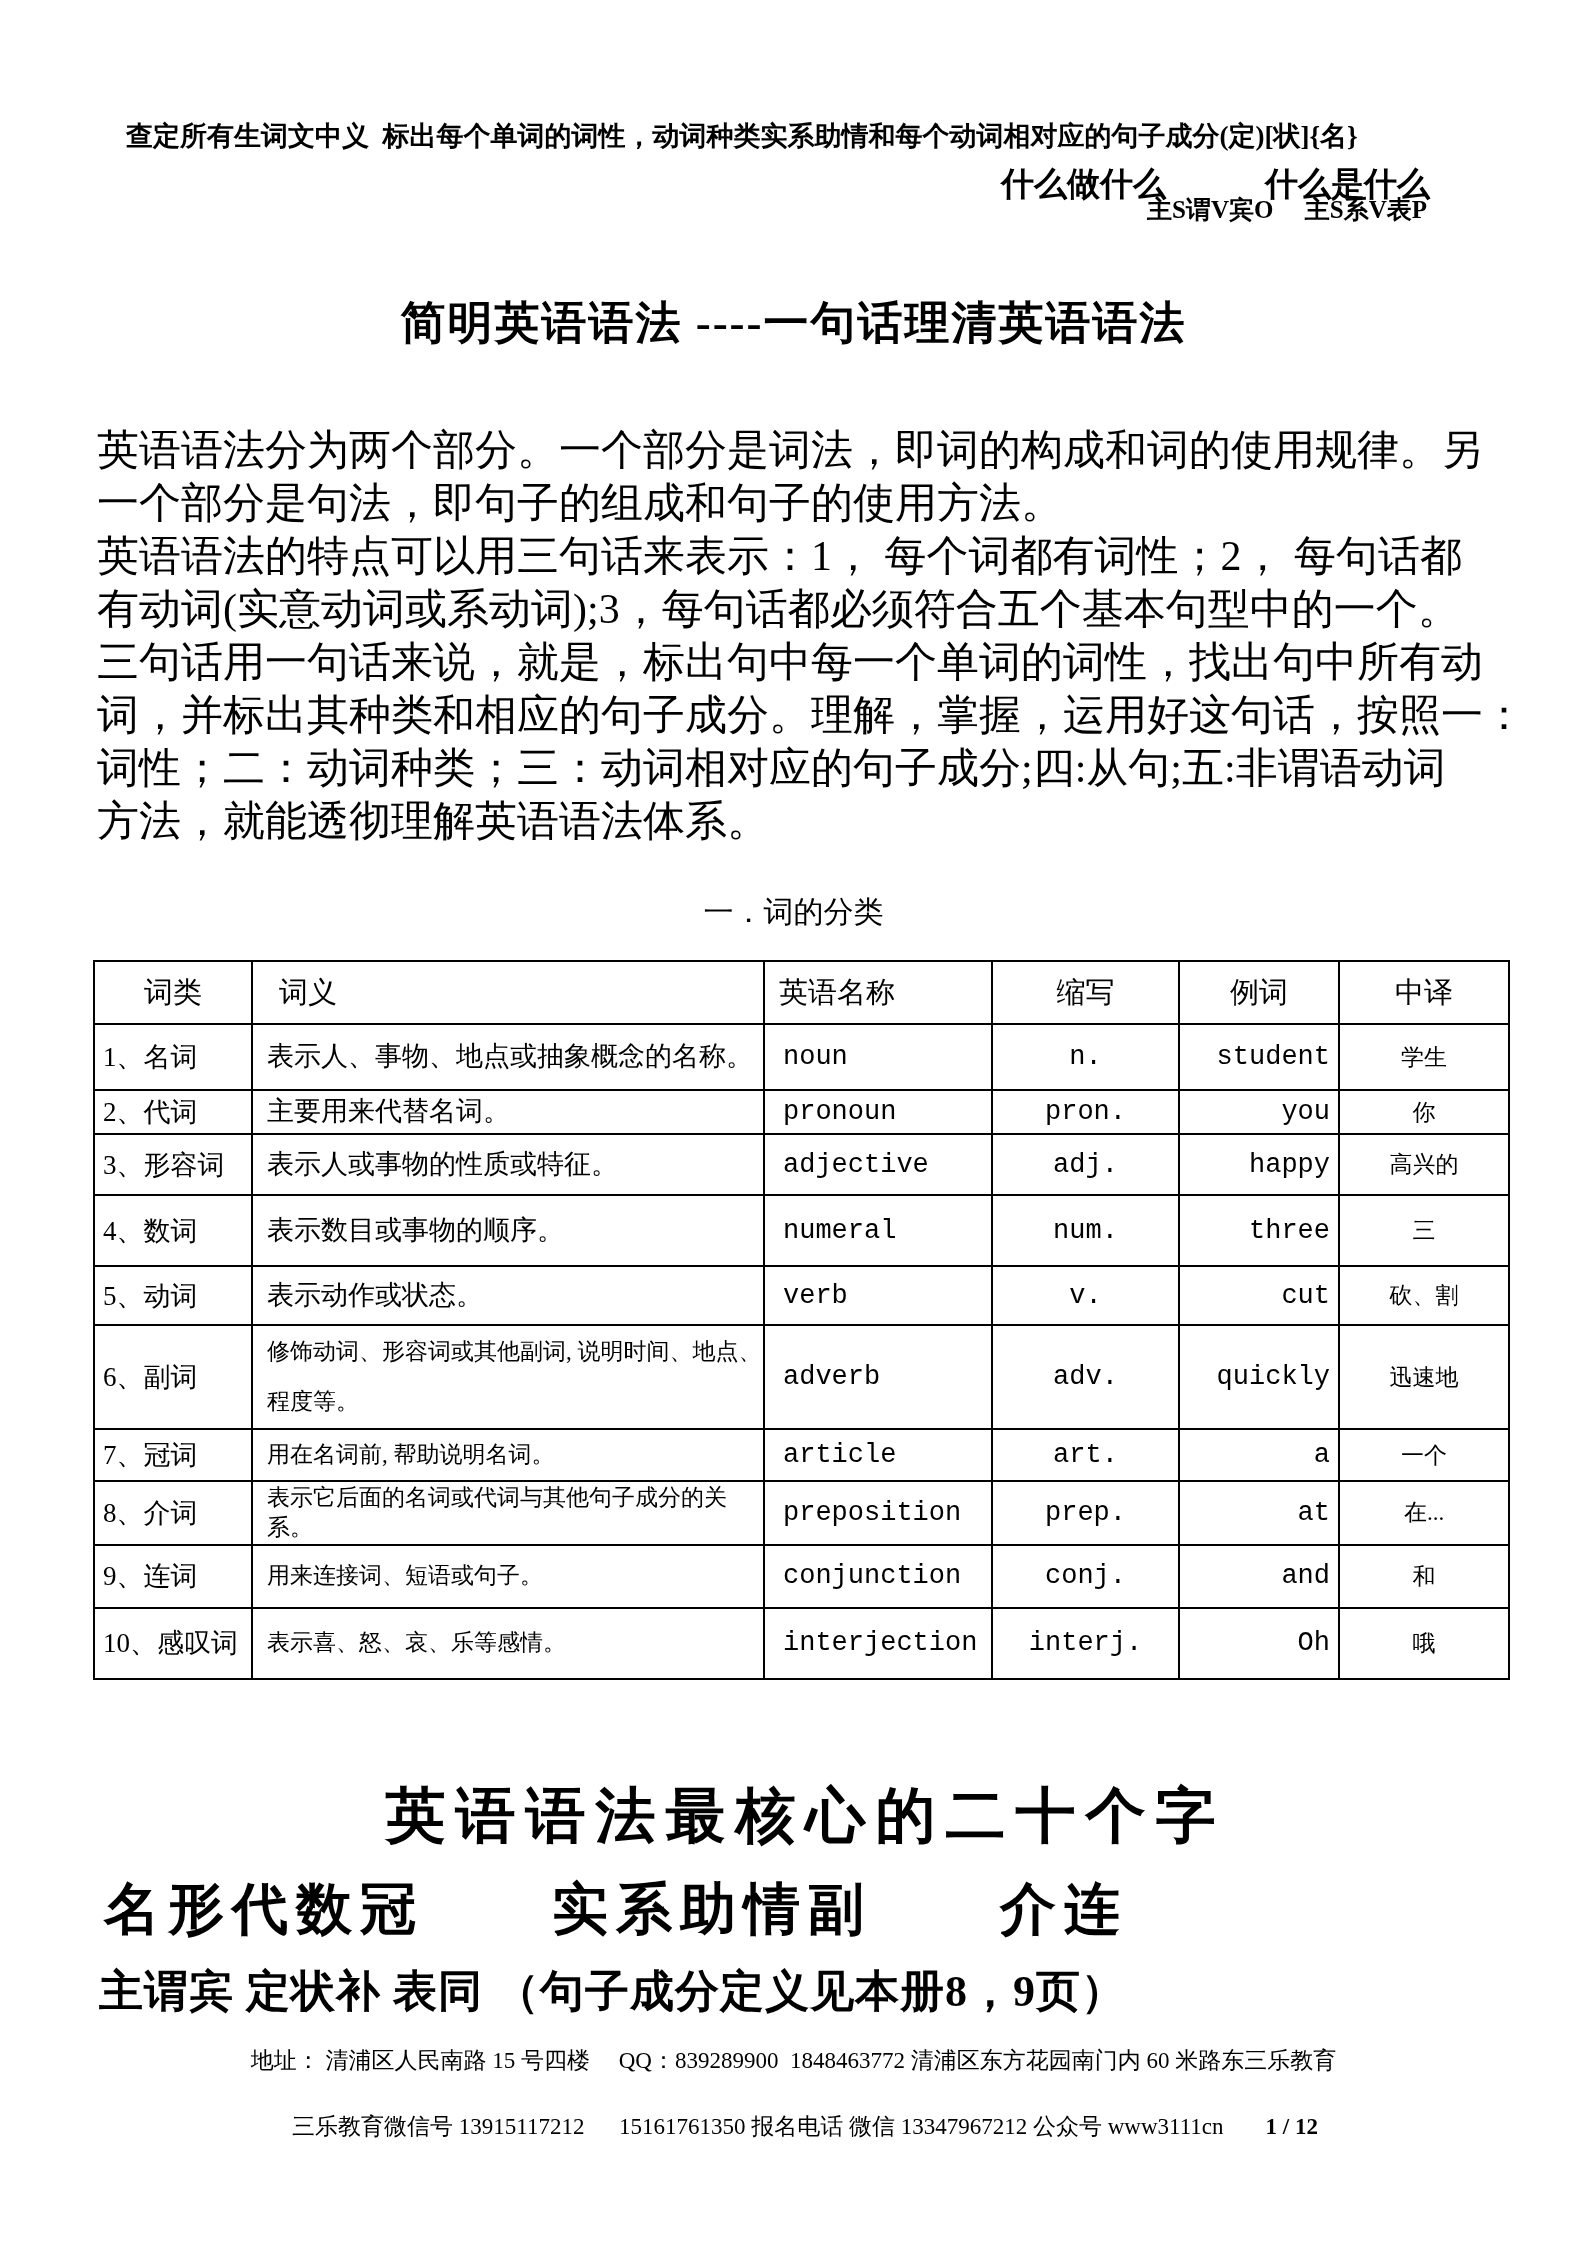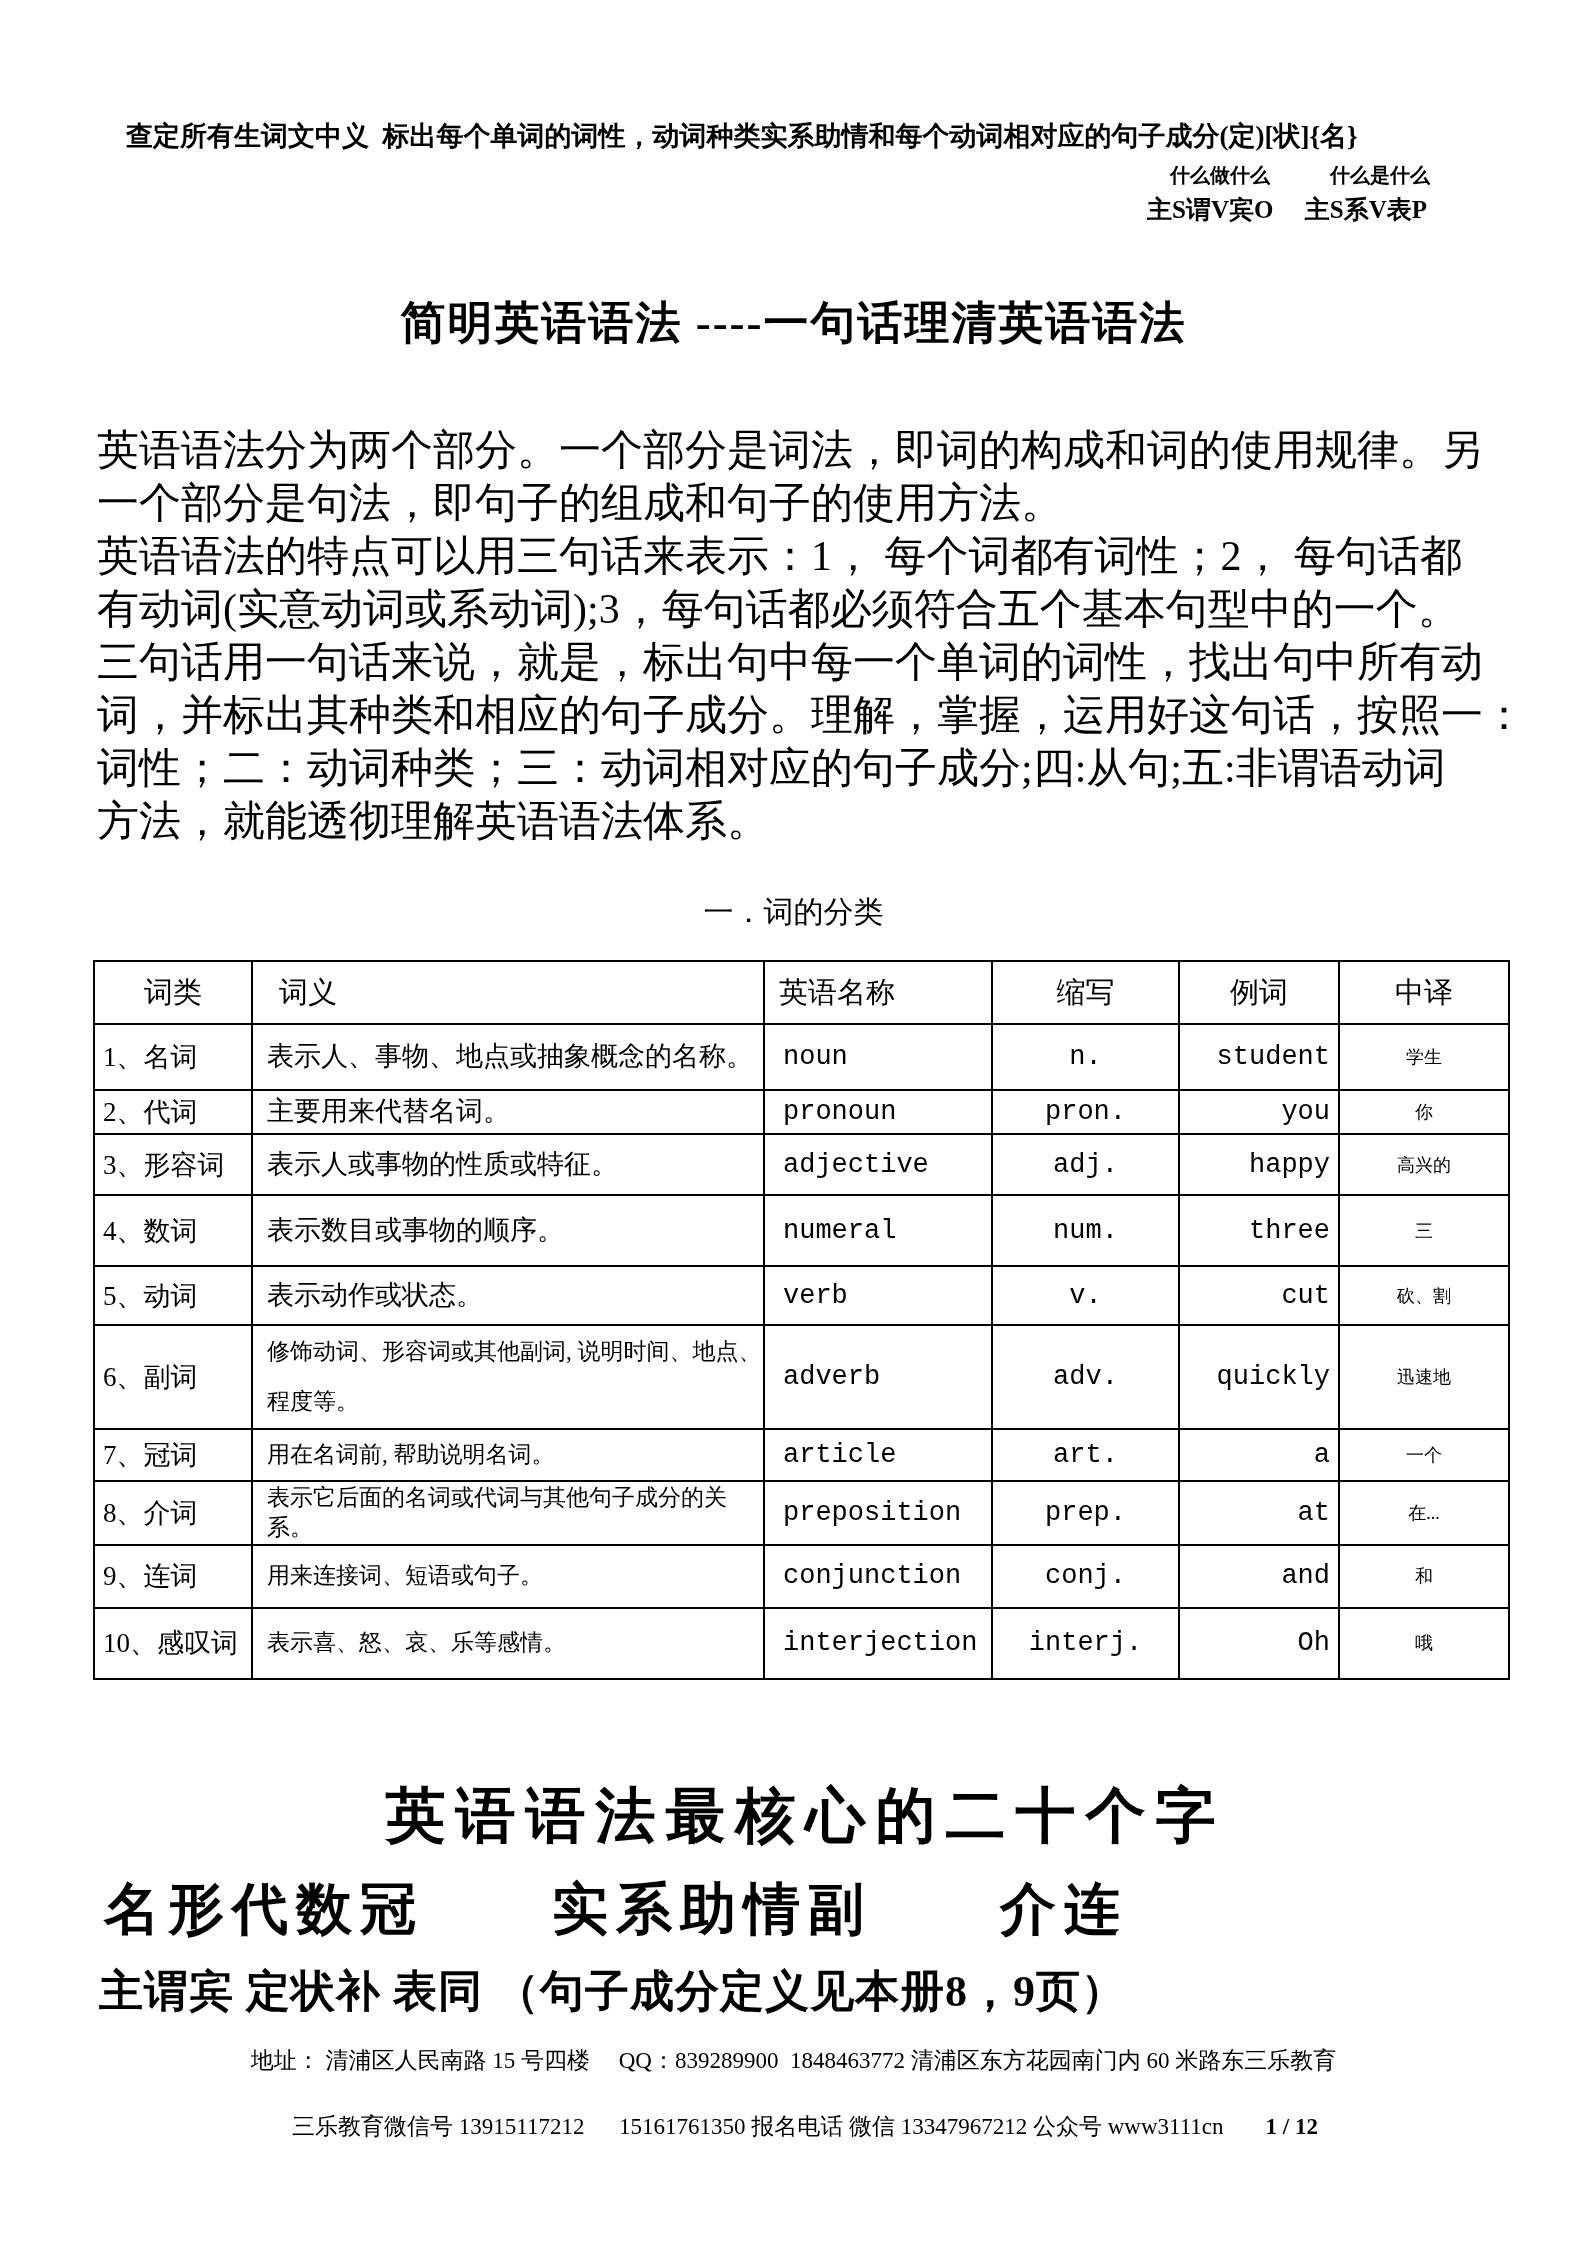--- a/index.html
+++ b/index.html
@@ -10,21 +10,21 @@
     background:#ffffff;
     font-family:"Liberation Serif", serif;
     color:#000;
     overflow:hidden;
   }
   .abs{position:absolute;}
   .center{left:0;width:100%;text-align:center;}
 
   
   .ann1{top:118px;left:126px;font-size:27px;font-weight:bold;white-space:pre;}
-  .ann2{top:162px;left:0;width:100%;text-align:right;padding-right:157px;box-sizing:border-box;font-size:20px;font-weight:bold;white-space:pre;}
+  .ann2{top:162px;left:0;width:100%;text-align:right;padding-right:157px;box-sizing:border-box;font-size:33px;font-weight:bold;white-space:pre;}
   .ann3{top:193px;left:0;width:100%;text-align:right;padding-right:160px;box-sizing:border-box;font-size:25px;font-weight:bold;white-space:pre;}
 
   
   .title{top:293px;font-size:45px;font-weight:bold;letter-spacing:2px;margin:0;}
 
   
   .intro{top:424px;left:97px;width:1470px;font-size:42px;line-height:53px;white-space:pre-line;}
 
   
   .sec-h{top:892px;font-size:30px;}
@@ -39,21 +39,21 @@
   table.wc th{font-size:29px;font-weight:normal;}
   th.h1{text-align:center;}
   th.h2{text-align:left;padding-left:26px;}
   th.h3{text-align:left;padding-left:14px;}
   th.h4,th.h5,th.h6{text-align:center;}
   td.c1{font-size:27px;text-align:left;padding-left:8px;margin-left:48px;}
   td.c2{font-size:27px;text-align:left;padding-left:14px;line-height:1.3;}
   td.c3{font-family:"Liberation Mono", monospace;font-size:27px;text-align:left;padding-left:18px;}
   td.c4{font-family:"Liberation Mono", monospace;font-size:27px;text-align:center;}
   td.c5{font-family:"Liberation Mono", monospace;font-size:27px;text-align:right;padding-right:8px;}
-  td.c6{font-size:18px;text-align:center;}
+  td.c6{font-size:23px;text-align:center;}
   thead tr{height:63px;}
   tbody tr:nth-child(1){height:66px;}
   tbody tr:nth-child(2){height:44px;}
   tbody tr:nth-child(3){height:61px;}
   tbody tr:nth-child(4){height:71px;}
   tbody tr:nth-child(5){height:59px;}
   tbody tr:nth-child(6){height:87px;}
   tbody tr:nth-child(7){height:52px;}
   tbody tr:nth-child(8){height:63px;}
   tbody tr:nth-child(9){height:63px;}

